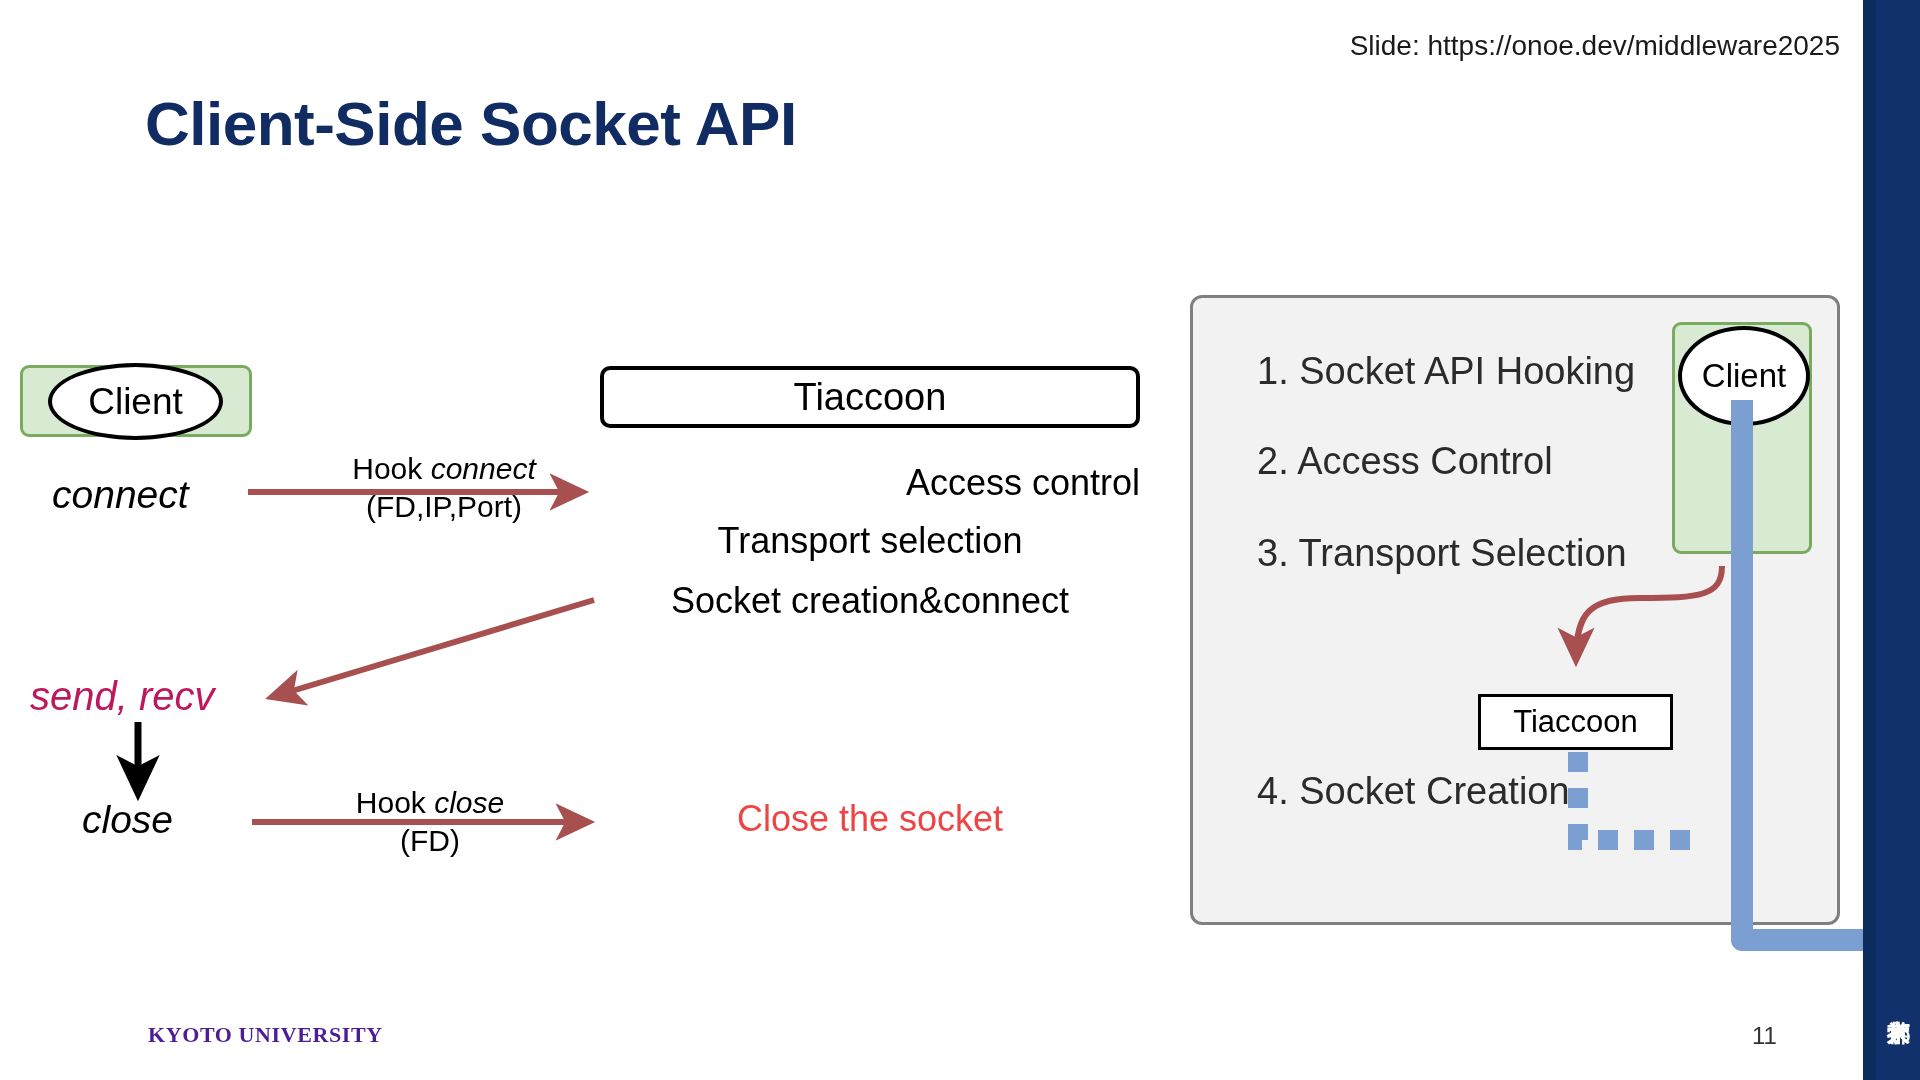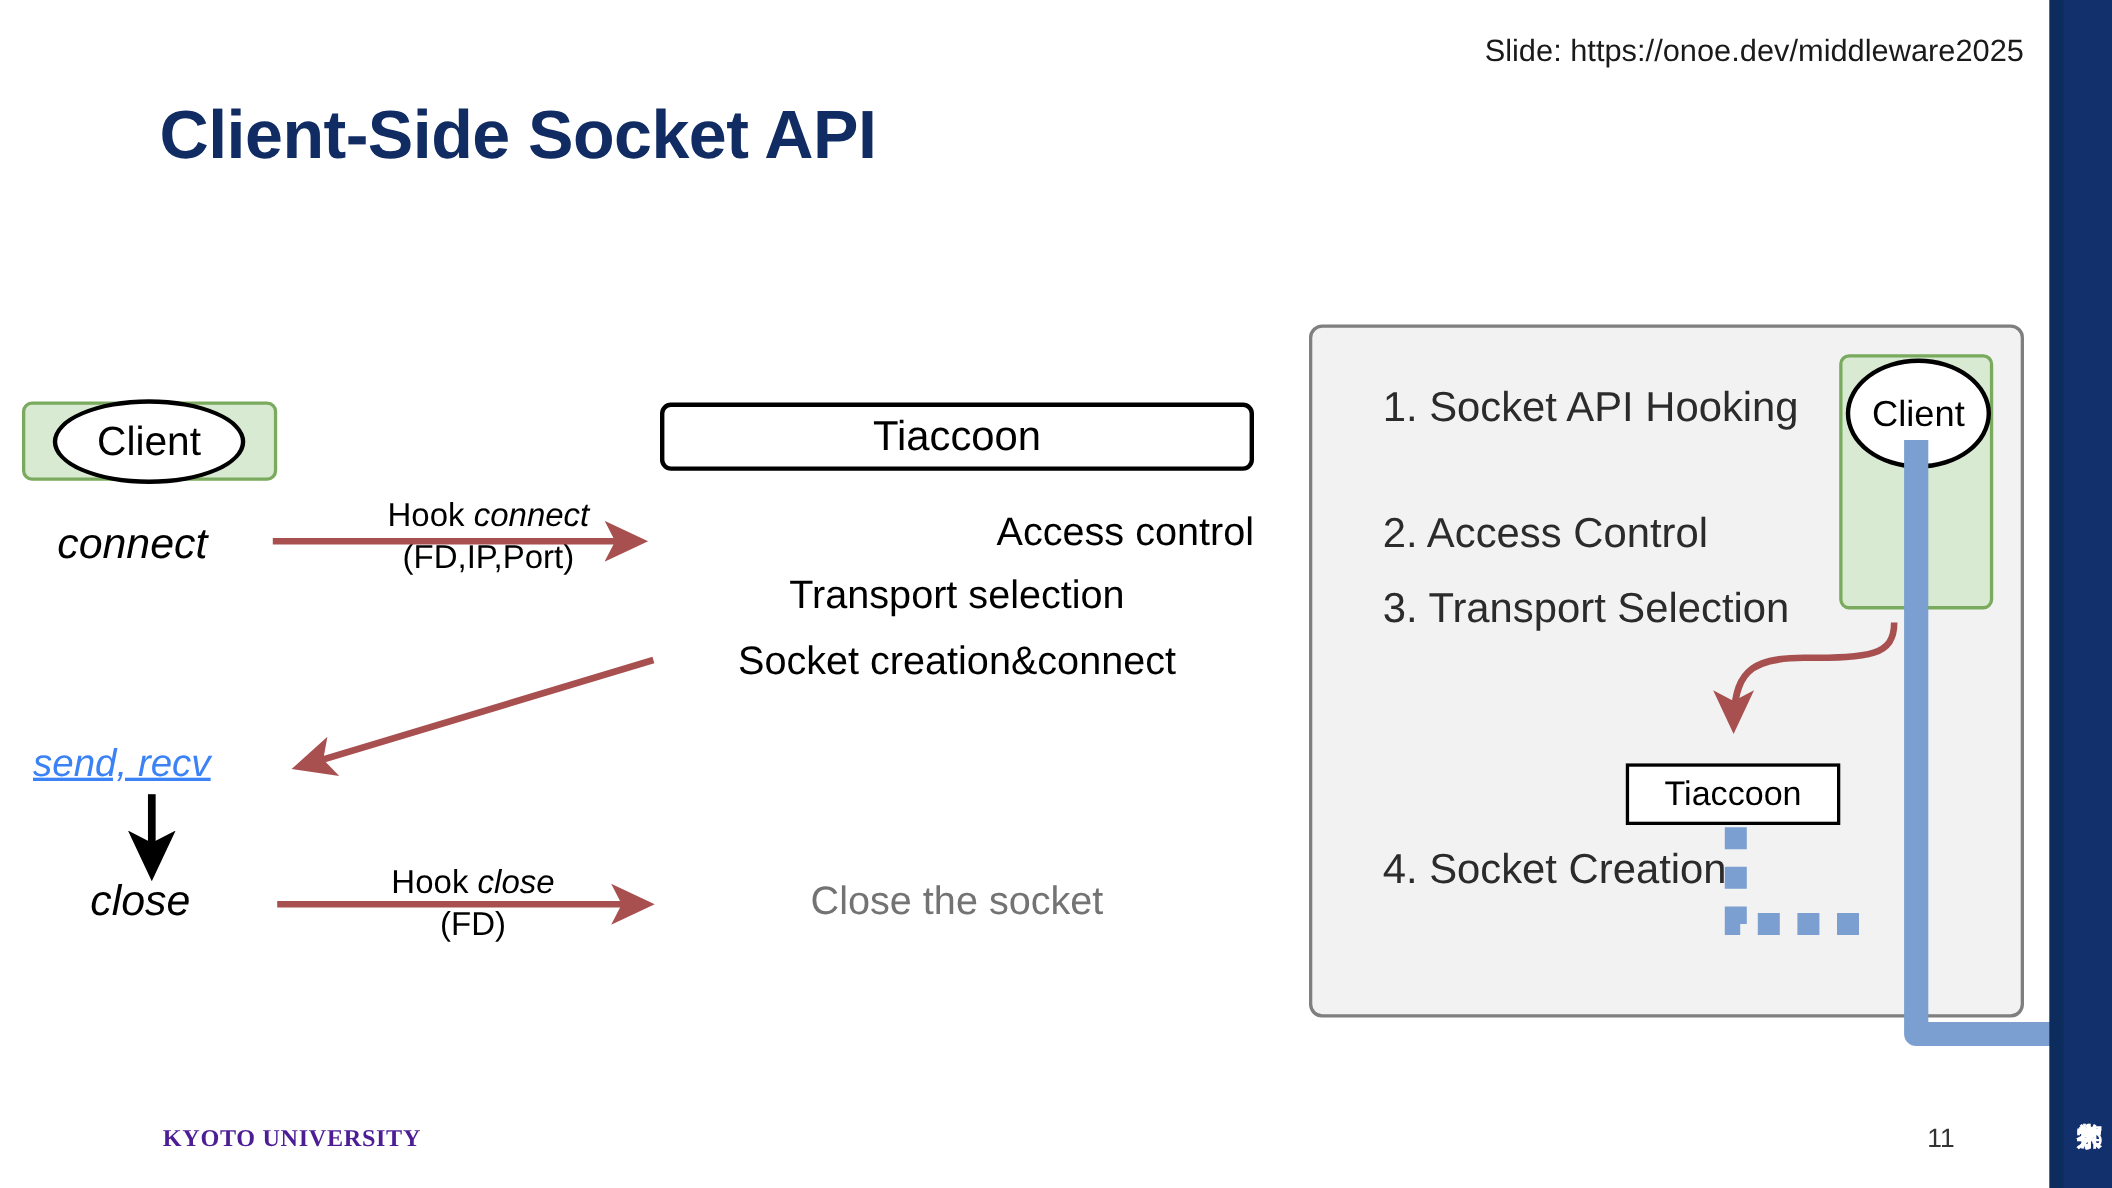--- a/index.html
+++ b/index.html
@@ -131,25 +131,24 @@
     top: 473px;
     font-size: 39px;
     font-style: italic;
     color: #000;
     white-space: nowrap;
   }
   .label-sendrecv {
     position: absolute;
     left: 30px;
     top: 674px;
-    font-size: 35px;
+    font-size: 40px;
     font-style: italic;
-    color: #3b82f6;
-    white-space: nowrap;
-    text-decoration: underline;
+    color: #be185d;
+    white-space: nowrap;
   }
   .label-close {
     position: absolute;
     left: 82px;
     top: 798px;
     font-size: 39px;
     font-style: italic;
     color: #000;
     white-space: nowrap;
   }
@@ -204,21 +203,21 @@
   .tl-1 { top: 462px; text-align: right; }
   .tl-2 { top: 520px; }
   .tl-3 { top: 580px; }
   .close-socket-line {
     position: absolute;
     left: 600px;
     top: 798px;
     width: 540px;
     text-align: center;
     font-size: 36px;
-    color: #737373;
+    color: #ef4444;
     white-space: nowrap;
   }
 
   
   .right-panel {
     position: absolute;
     left: 1190px;
     top: 295px;
     width: 650px;
     height: 630px;
@@ -228,21 +227,21 @@
     box-sizing: border-box;
   }
   .step-item {
     position: absolute;
     left: 1257px;
     font-size: 38px;
     color: #2b2b2b;
     white-space: nowrap;
   }
   .step-1 { top: 350px; }
-  .step-2 { top: 440px; margin-top: 24px; }
+  .step-2 { top: 440px; }
   .step-3 { top: 532px; }
   .step-4 { top: 770px; }
 
   .mini-client-box {
     position: absolute;
     left: 1672px;
     top: 322px;
     width: 140px;
     height: 232px;
     background: #d9ead3;

